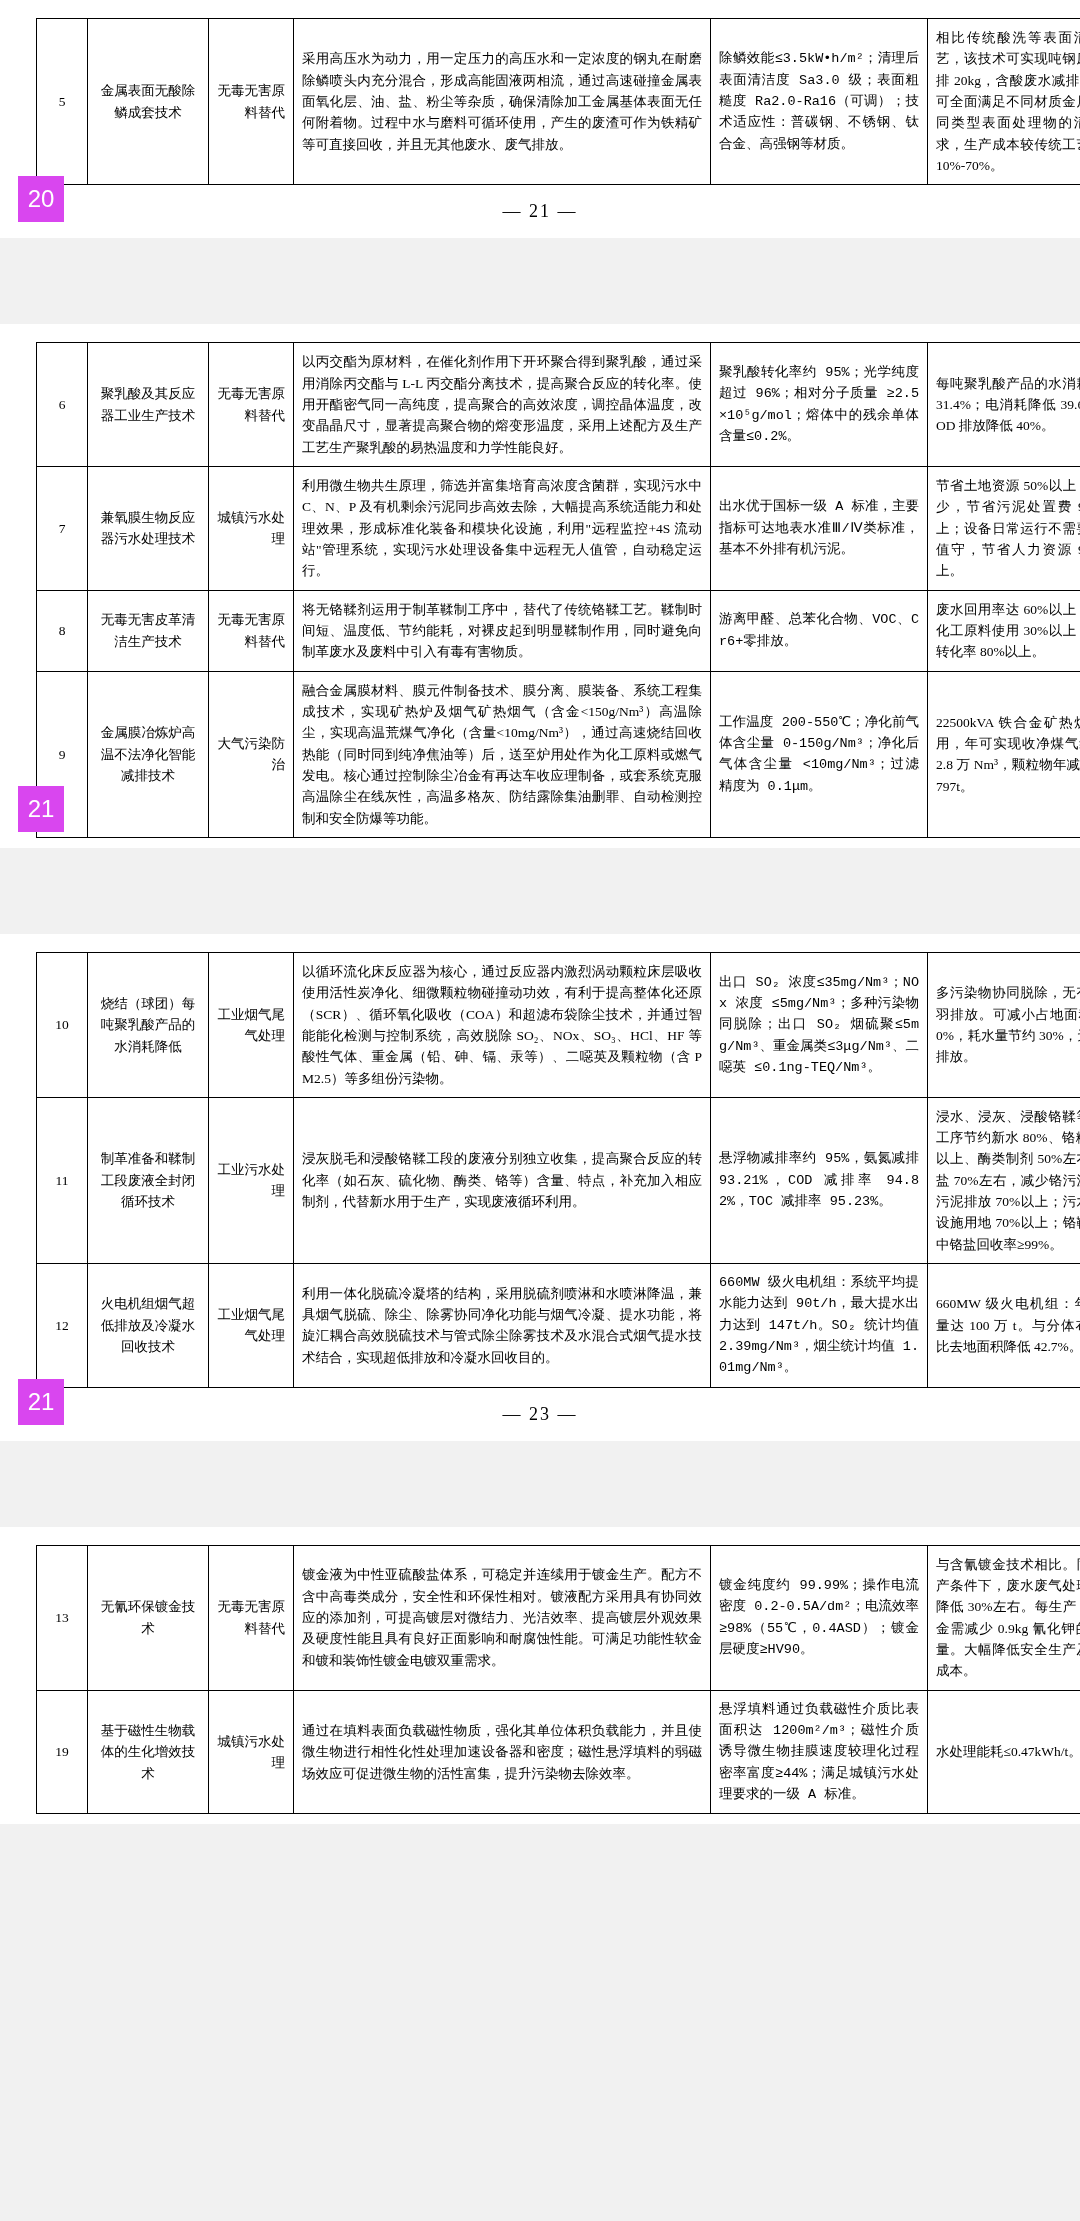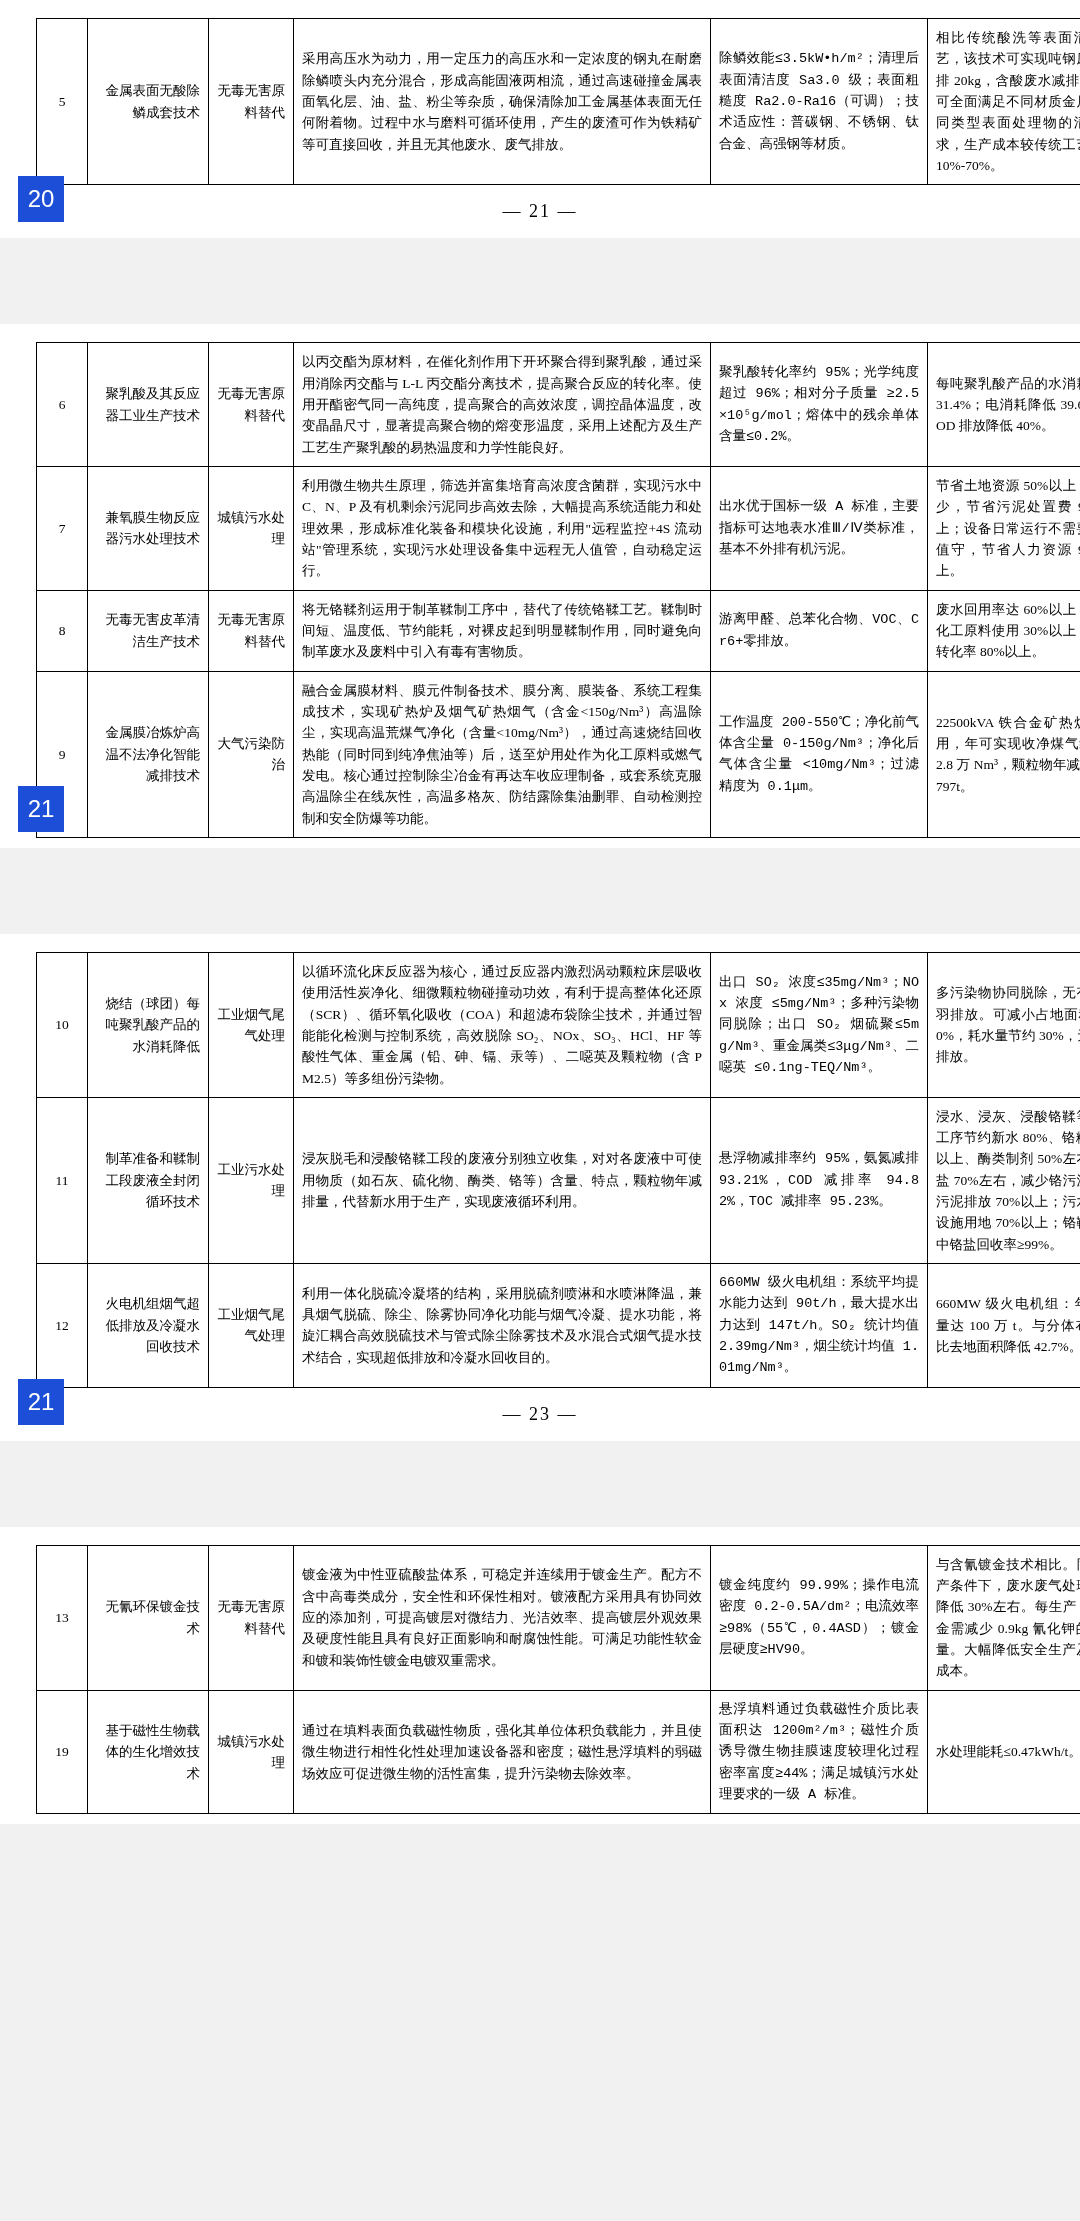--- a/index.html
+++ b/index.html
@@ -32,21 +32,21 @@
   .page-marker {
     position: relative;
     height: 0;
   }
   .marker-badge {
     position: absolute;
     left: 18px;
     top: -62px;
     width: 46px;
     height: 46px;
-    background: #1d4ed8;
+    background: #d946ef;
     color: #ffffff;
     font-size: 24px;
     font-family: "Liberation Sans", sans-serif;
     display: flex;
     align-items: center;
     justify-content: center;
     letter-spacing: 0;
   }
   table.doc-table {
     border-collapse: collapse;
@@ -56,21 +56,21 @@
   table.doc-table td {
     border: 1px solid #000000;
     vertical-align: middle;
     padding: 8px 8px;
     font-size: 13.5px;
     line-height: 1.58;
     color: #000000;
     word-break: break-all;
   }
   td.c-idx { width: 34px; text-align: center; font-size: 14px; }
-  td.c-name { width: 104px; text-align: right; }
+  td.c-name { width: 104px; text-align: center; }
   td.c-field { width: 68px; text-align: right; }
   td.c-desc { width: 400px; text-align: justify; }
   td.c-ind { width: 200px; text-align: justify; font-family: Liberation Mono, monospace; }
   td.c-ben { width: 182px; text-align: justify; }
   .vt { vertical-align: top; }
   .pg-foot {
     text-align: center;
     font-size: 18px;
     padding: 16px 0 6px 0;
     font-family: "Liberation Serif", serif;
@@ -165,21 +165,21 @@
           <td class="c-name">烧结（球团）每吨聚乳酸产品的水消耗降低</td>
           <td class="c-field">工业烟气尾气处理</td>
           <td class="c-desc vt">以循环流化床反应器为核心，通过反应器内激烈涡动颗粒床层吸收使用活性炭净化、细微颗粒物碰撞动功效，有利于提高整体化还原（SCR）、循环氧化吸收（COA）和超滤布袋除尘技术，并通过智能能化检测与控制系统，高效脱除 SO₂、NOx、SO₃、HCl、HF 等酸性气体、重金属（铅、砷、镉、汞等）、二噁英及颗粒物（含 PM2.5）等多组份污染物。</td>
           <td class="c-ind vt">出口 SO₂ 浓度≤35mg/Nm³；NOx 浓度 ≤5mg/Nm³；多种污染物同脱除；出口 SO₂ 烟硫聚≤5mg/Nm³、重金属类≤3μg/Nm³、二噁英 ≤0.1ng-TEQ/Nm³。</td>
           <td class="c-ben vt">多污染物协同脱除，无有色烟羽排放。可减小占地面积约 50%，耗水量节约 30%，无废水排放。</td>
         </tr>
         <tr>
           <td class="c-idx">11</td>
           <td class="c-name">制革准备和鞣制工段废液全封闭循环技术</td>
           <td class="c-field">工业污水处理</td>
-          <td class="c-desc vt">浸灰脱毛和浸酸铬鞣工段的废液分别独立收集，对对各废液中可使用物质（如石灰、硫化物、酶类、铬等）含量、特点，颗粒物年减排量，代替新水用于生产，实现废液循环利用。</td>
+          <td class="c-desc vt">浸灰脱毛和浸酸铬鞣工段的废液分别独立收集，提高聚合反应的转化率（如石灰、硫化物、酶类、铬等）含量、特点，补充加入相应制剂，代替新水用于生产，实现废液循环利用。</td>
           <td class="c-ind vt">悬浮物减排率约 95%，氨氮减排 93.21%，COD 减排率 94.82%，TOC 减排率 95.23%。</td>
           <td class="c-ben vt">浸水、浸灰、浸酸铬鞣等制革工序节约新水 80%、铬粉 20%以上、酶类制剂 50%左右、食盐 70%左右，减少铬污泥、灰污泥排放 70%以上；污水循环设施用地 70%以上；铬鞣废液中铬盐回收率≥99%。</td>
         </tr>
         <tr>
           <td class="c-idx">12</td>
           <td class="c-name">火电机组烟气超低排放及冷凝水回收技术</td>
           <td class="c-field">工业烟气尾气处理</td>
           <td class="c-desc vt">利用一体化脱硫冷凝塔的结构，采用脱硫剂喷淋和水喷淋降温，兼具烟气脱硫、除尘、除雾协同净化功能与烟气冷凝、提水功能，将旋汇耦合高效脱硫技术与管式除尘除雾技术及水混合式烟气提水技术结合，实现超低排放和冷凝水回收目的。</td>
           <td class="c-ind vt">660MW 级火电机组：系统平均提水能力达到 90t/h，最大提水出力达到 147t/h。SO₂ 统计均值 2.39mg/Nm³，烟尘统计均值 1.01mg/Nm³。</td>
           <td class="c-ben vt">660MW 级火电机组：年节水量达 100 万 t。与分体布置相比去地面积降低 42.7%。</td>

